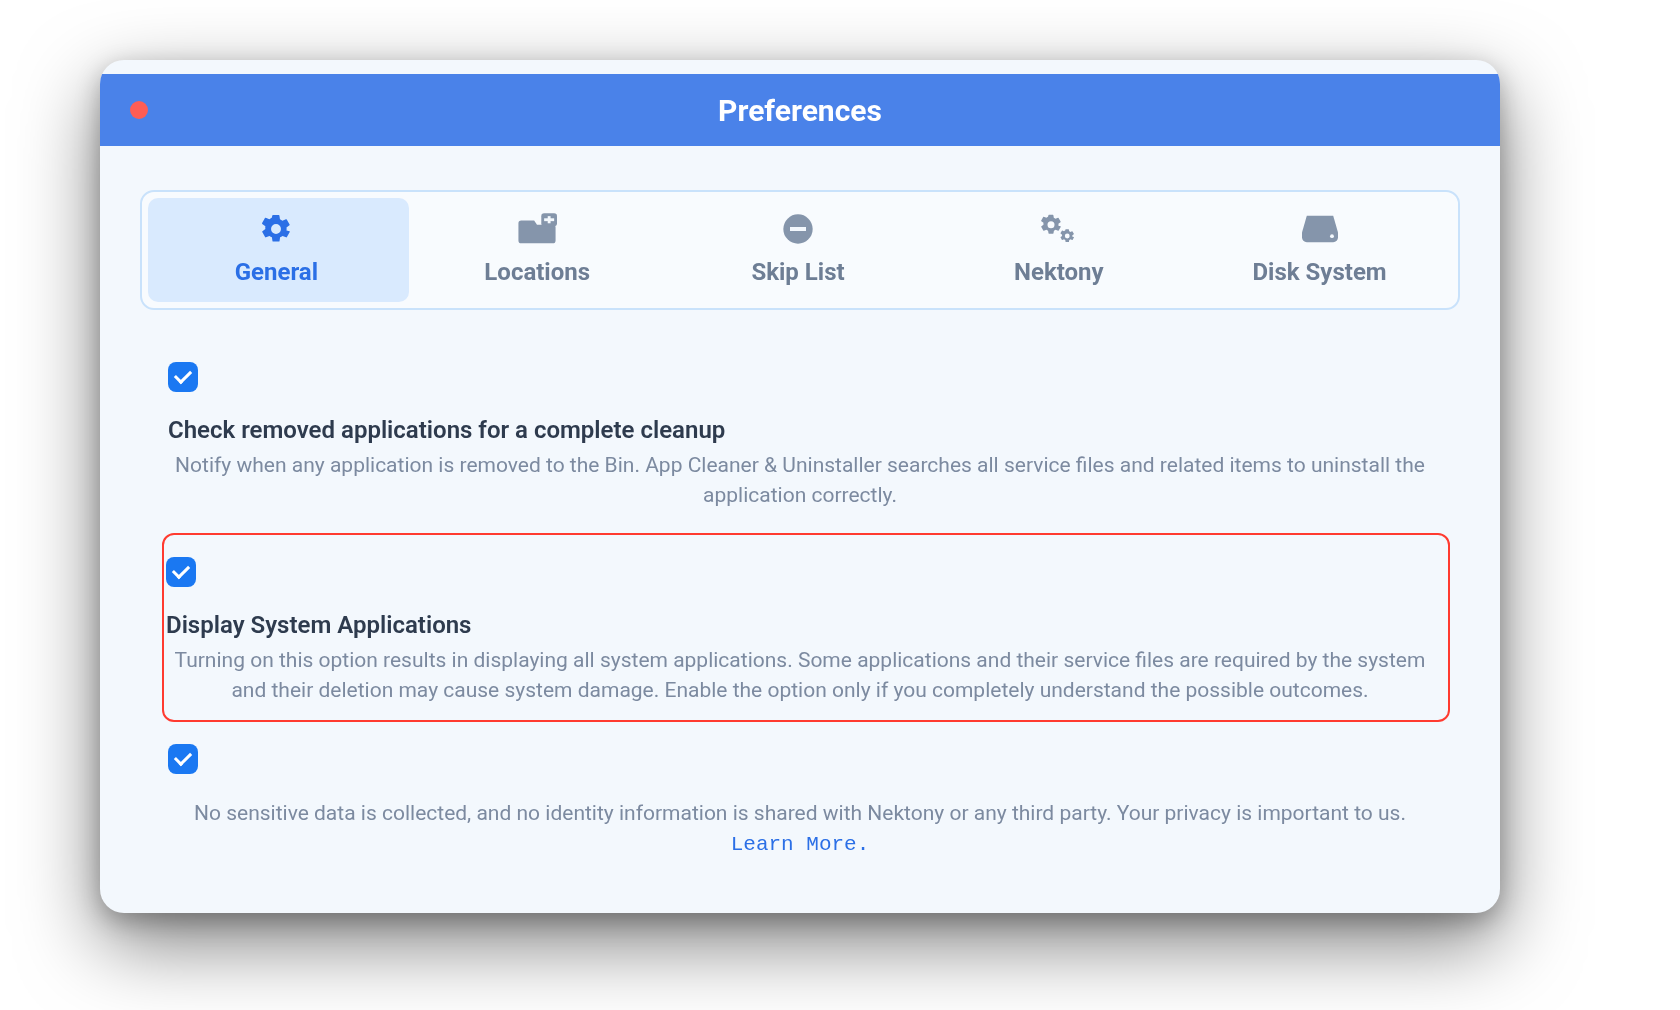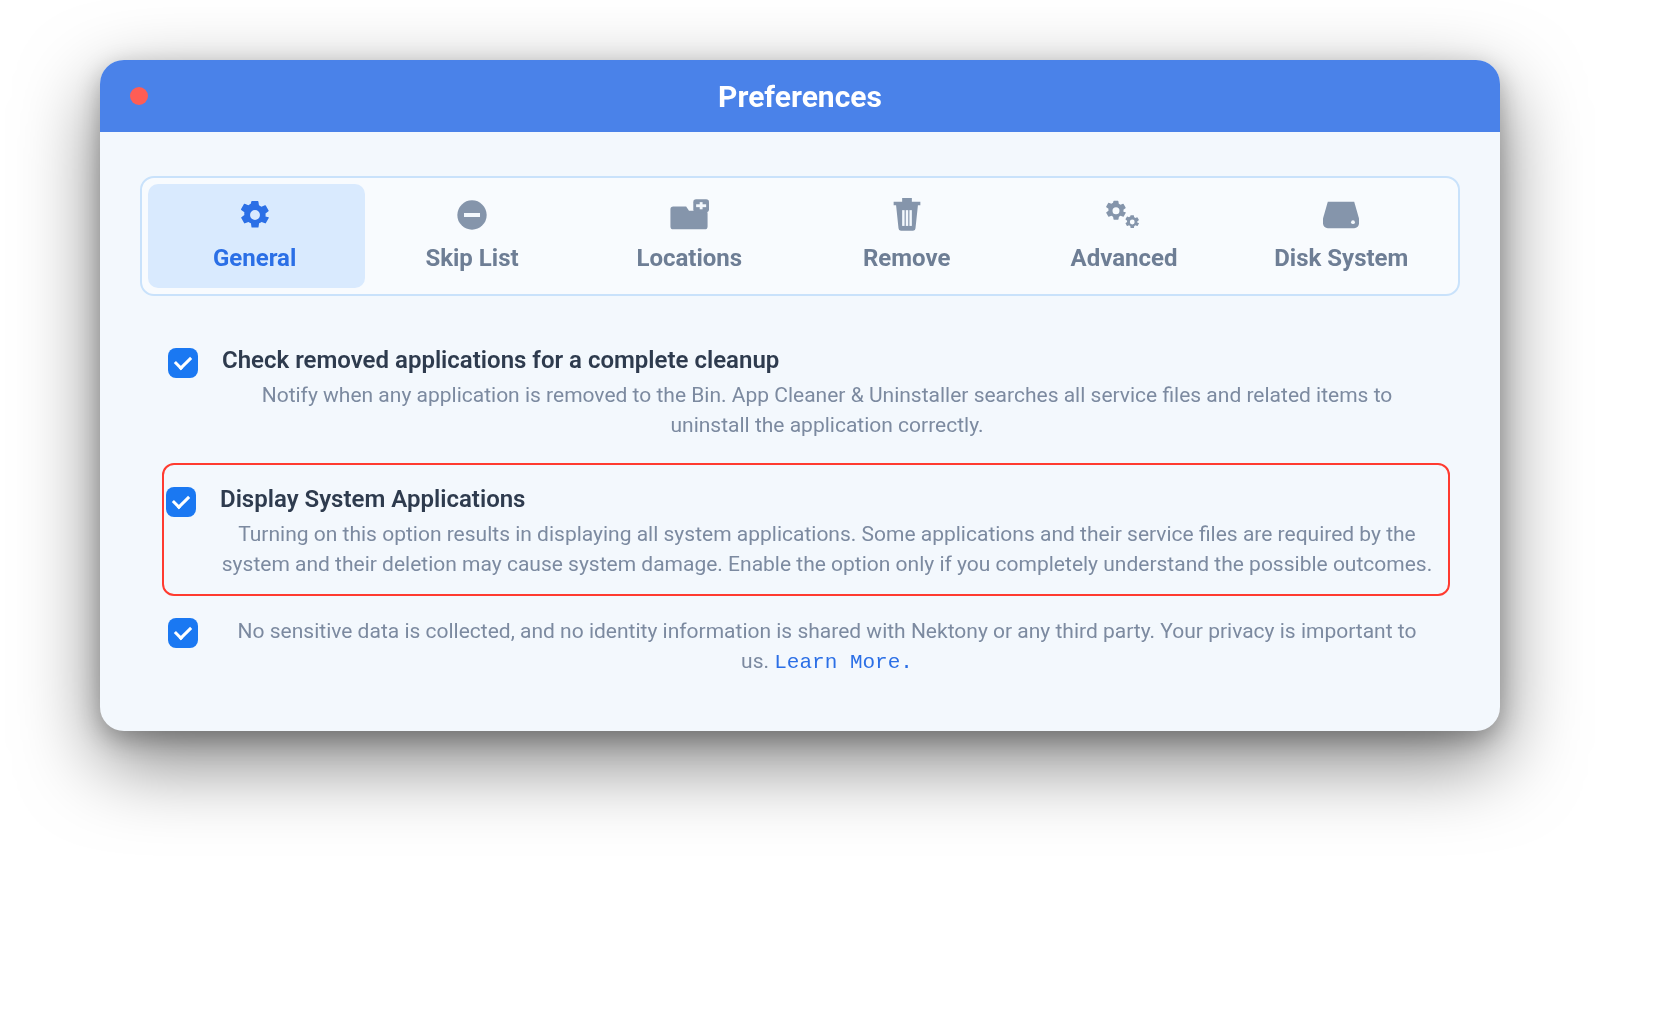--- a/index.html
+++ b/index.html
@@ -20,20 +20,21 @@
       box-shadow: 0 30px 80px rgba(0,0,0,0.5), 0 8px 24px rgba(0,0,0,0.25);
       background: #f3f8fd;
     }
     .titlebar {
       background: #4a82e9;
       height: 72px;
       position: relative;
       display: flex;
       align-items: center;
       justify-content: center;
+      margin-top: 14px;
     }
     .close-dot {
       position: absolute;
       left: 30px;
       top: 50%;
       transform: translateY(-50%);
       width: 18px;
       height: 18px;
       border-radius: 50%;
       background: #fe5d55;
@@ -84,20 +85,21 @@
       font-weight: 700;
     }
     .options {
       padding: 0 12px 0 24px;
     }
     .opt {
       display: flex;
       gap: 24px;
       padding: 14px 16px 16px 4px;
       border-radius: 12px;
+      flex-direction: column;
     }
     .opt.highlight {
       border: 2.5px solid #ff3b30;
       padding: 20px 14px 14px 2px;
       margin: 6px -2px;
     }
     .check {
       width: 30px;
       height: 30px;
       border-radius: 8px;
@@ -153,64 +155,53 @@
         <span class="icon">
           <svg width="34" height="34" viewBox="0 0 24 24">
               <path d="M19.4 13a7.8 7.8 0 0 0 .1-1 7.8 7.8 0 0 0-.1-1l2.1-1.6a.5.5 0 0 0 .1-.6l-2-3.5a.5.5 0 0 0-.6-.2l-2.5 1a7.3 7.3 0 0 0-1.7-1l-.4-2.6a.5.5 0 0 0-.5-.4h-4a.5.5 0 0 0-.5.4L9 4.1a7.3 7.3 0 0 0-1.7 1l-2.5-1a.5.5 0 0 0-.6.2l-2 3.5a.5.5 0 0 0 .1.6L4.5 10a7.8 7.8 0 0 0-.1 1 7.8 7.8 0 0 0 .1 1l-2.1 1.6a.5.5 0 0 0-.1.6l2 3.5a.5.5 0 0 0 .6.2l2.5-1a7.3 7.3 0 0 0 1.7 1l.4 2.6a.5.5 0 0 0 .5.4h4a.5.5 0 0 0 .5-.4l.4-2.6a7.3 7.3 0 0 0 1.7-1l2.5 1a.5.5 0 0 0 .6-.2l2-3.5a.5.5 0 0 0-.1-.6zM12 15.5A3.5 3.5 0 1 1 15.5 12 3.5 3.5 0 0 1 12 15.5z"></path>
             </svg>
         </span>
         <span class="tab-label">General</span>
       </div>
 
       <div class="tab">
         <span class="icon">
-          <svg width="32" height="32" viewBox="0 0 24 24">
-              <circle cx="12" cy="12" r="11"></circle>
-              <rect x="6" y="10.5" width="12" height="3" fill="#f3f8fd"></rect>
-            </svg>
-        </span>
-        <span class="tab-label">Skip List</span>
-      </div>
-
-      <div class="tab">
-        <span class="icon">
           <svg width="40" height="34" viewBox="0 0 28 22">
               <path d="M3 5h9l2 3h11a2 2 0 0 1 2 2v9a2 2 0 0 1-2 2H3a2 2 0 0 1-2-2V7a2 2 0 0 1 2-2z"></path>
               <rect x="17" y="0" width="11" height="9" rx="2"></rect>
               <rect x="21.5" y="2" width="2" height="5" fill="#f3f8fd"></rect>
               <rect x="19" y="3.5" width="7" height="2" fill="#f3f8fd"></rect>
             </svg>
         </span>
         <span class="tab-label">Locations</span>
       </div>
 
       <div class="tab">
         <span class="icon">
-          <svg width="30" height="34" viewBox="0 0 24 28">
-              <path d="M3 6h18l-2 19a2 2 0 0 1-2 2H7a2 2 0 0 1-2-2zM1 3h22v3H1zM8 0h8v3H8z"></path>
-              <rect x="8" y="10" width="2" height="13" fill="#f3f8fd"></rect>
-              <rect x="11" y="10" width="2" height="13" fill="#f3f8fd"></rect>
-              <rect x="14" y="10" width="2" height="13" fill="#f3f8fd"></rect>
-            </svg>
-        </span>
-        <span class="tab-label">Remove</span>
-      </div>
+          <svg width="32" height="32" viewBox="0 0 24 24">
+              <circle cx="12" cy="12" r="11"></circle>
+              <rect x="6" y="10.5" width="12" height="3" fill="#f3f8fd"></rect>
+            </svg>
+        </span>
+        <span class="tab-label">Skip List</span>
+      </div>
+
 
       <div class="tab">
         <span class="icon">
           <svg width="40" height="34" viewBox="0 0 32 26">
               <g transform="translate(0,0) scale(0.8)">
                 <path d="M19.4 13a7.8 7.8 0 0 0 .1-1 7.8 7.8 0 0 0-.1-1l2.1-1.6a.5.5 0 0 0 .1-.6l-2-3.5a.5.5 0 0 0-.6-.2l-2.5 1a7.3 7.3 0 0 0-1.7-1l-.4-2.6a.5.5 0 0 0-.5-.4h-4a.5.5 0 0 0-.5.4L9 4.1a7.3 7.3 0 0 0-1.7 1l-2.5-1a.5.5 0 0 0-.6.2l-2 3.5a.5.5 0 0 0 .1.6L4.5 10a7.8 7.8 0 0 0-.1 1 7.8 7.8 0 0 0 .1 1l-2.1 1.6a.5.5 0 0 0-.1.6l2 3.5a.5.5 0 0 0 .6.2l2.5-1a7.3 7.3 0 0 0 1.7 1l.4 2.6a.5.5 0 0 0 .5.4h4a.5.5 0 0 0 .5-.4l.4-2.6a7.3 7.3 0 0 0 1.7-1l2.5 1a.5.5 0 0 0 .6-.2l2-3.5a.5.5 0 0 0-.1-.6zM12 15.5A3.5 3.5 0 1 1 15.5 12 3.5 3.5 0 0 1 12 15.5z"></path>
               </g>
               <g transform="translate(16,12) scale(0.55)">
                 <path d="M19.4 13a7.8 7.8 0 0 0 .1-1 7.8 7.8 0 0 0-.1-1l2.1-1.6a.5.5 0 0 0 .1-.6l-2-3.5a.5.5 0 0 0-.6-.2l-2.5 1a7.3 7.3 0 0 0-1.7-1l-.4-2.6a.5.5 0 0 0-.5-.4h-4a.5.5 0 0 0-.5.4L9 4.1a7.3 7.3 0 0 0-1.7 1l-2.5-1a.5.5 0 0 0-.6.2l-2 3.5a.5.5 0 0 0 .1.6L4.5 10a7.8 7.8 0 0 0-.1 1 7.8 7.8 0 0 0 .1 1l-2.1 1.6a.5.5 0 0 0-.1.6l2 3.5a.5.5 0 0 0 .6.2l2.5-1a7.3 7.3 0 0 0 1.7 1l.4 2.6a.5.5 0 0 0 .5.4h4a.5.5 0 0 0 .5-.4l.4-2.6a7.3 7.3 0 0 0 1.7-1l2.5 1a.5.5 0 0 0 .6-.2l2-3.5a.5.5 0 0 0-.1-.6zM12 15.5A3.5 3.5 0 1 1 15.5 12 3.5 3.5 0 0 1 12 15.5z"></path>
               </g>
             </svg>
         </span>
-        <span class="tab-label">Advanced</span>
+        <span class="tab-label">Nektony</span>
       </div>
 
       <div class="tab">
         <span class="icon">
           <svg width="36" height="28" viewBox="0 0 30 22">
               <path d="M4 0h22l4 14v4a4 4 0 0 1-4 4H4a4 4 0 0 1-4-4v-4z"></path>
               <circle cx="25" cy="17" r="1.6" fill="#f3f8fd"></circle>
             </svg>
         </span>
         <span class="tab-label">Disk System</span>

